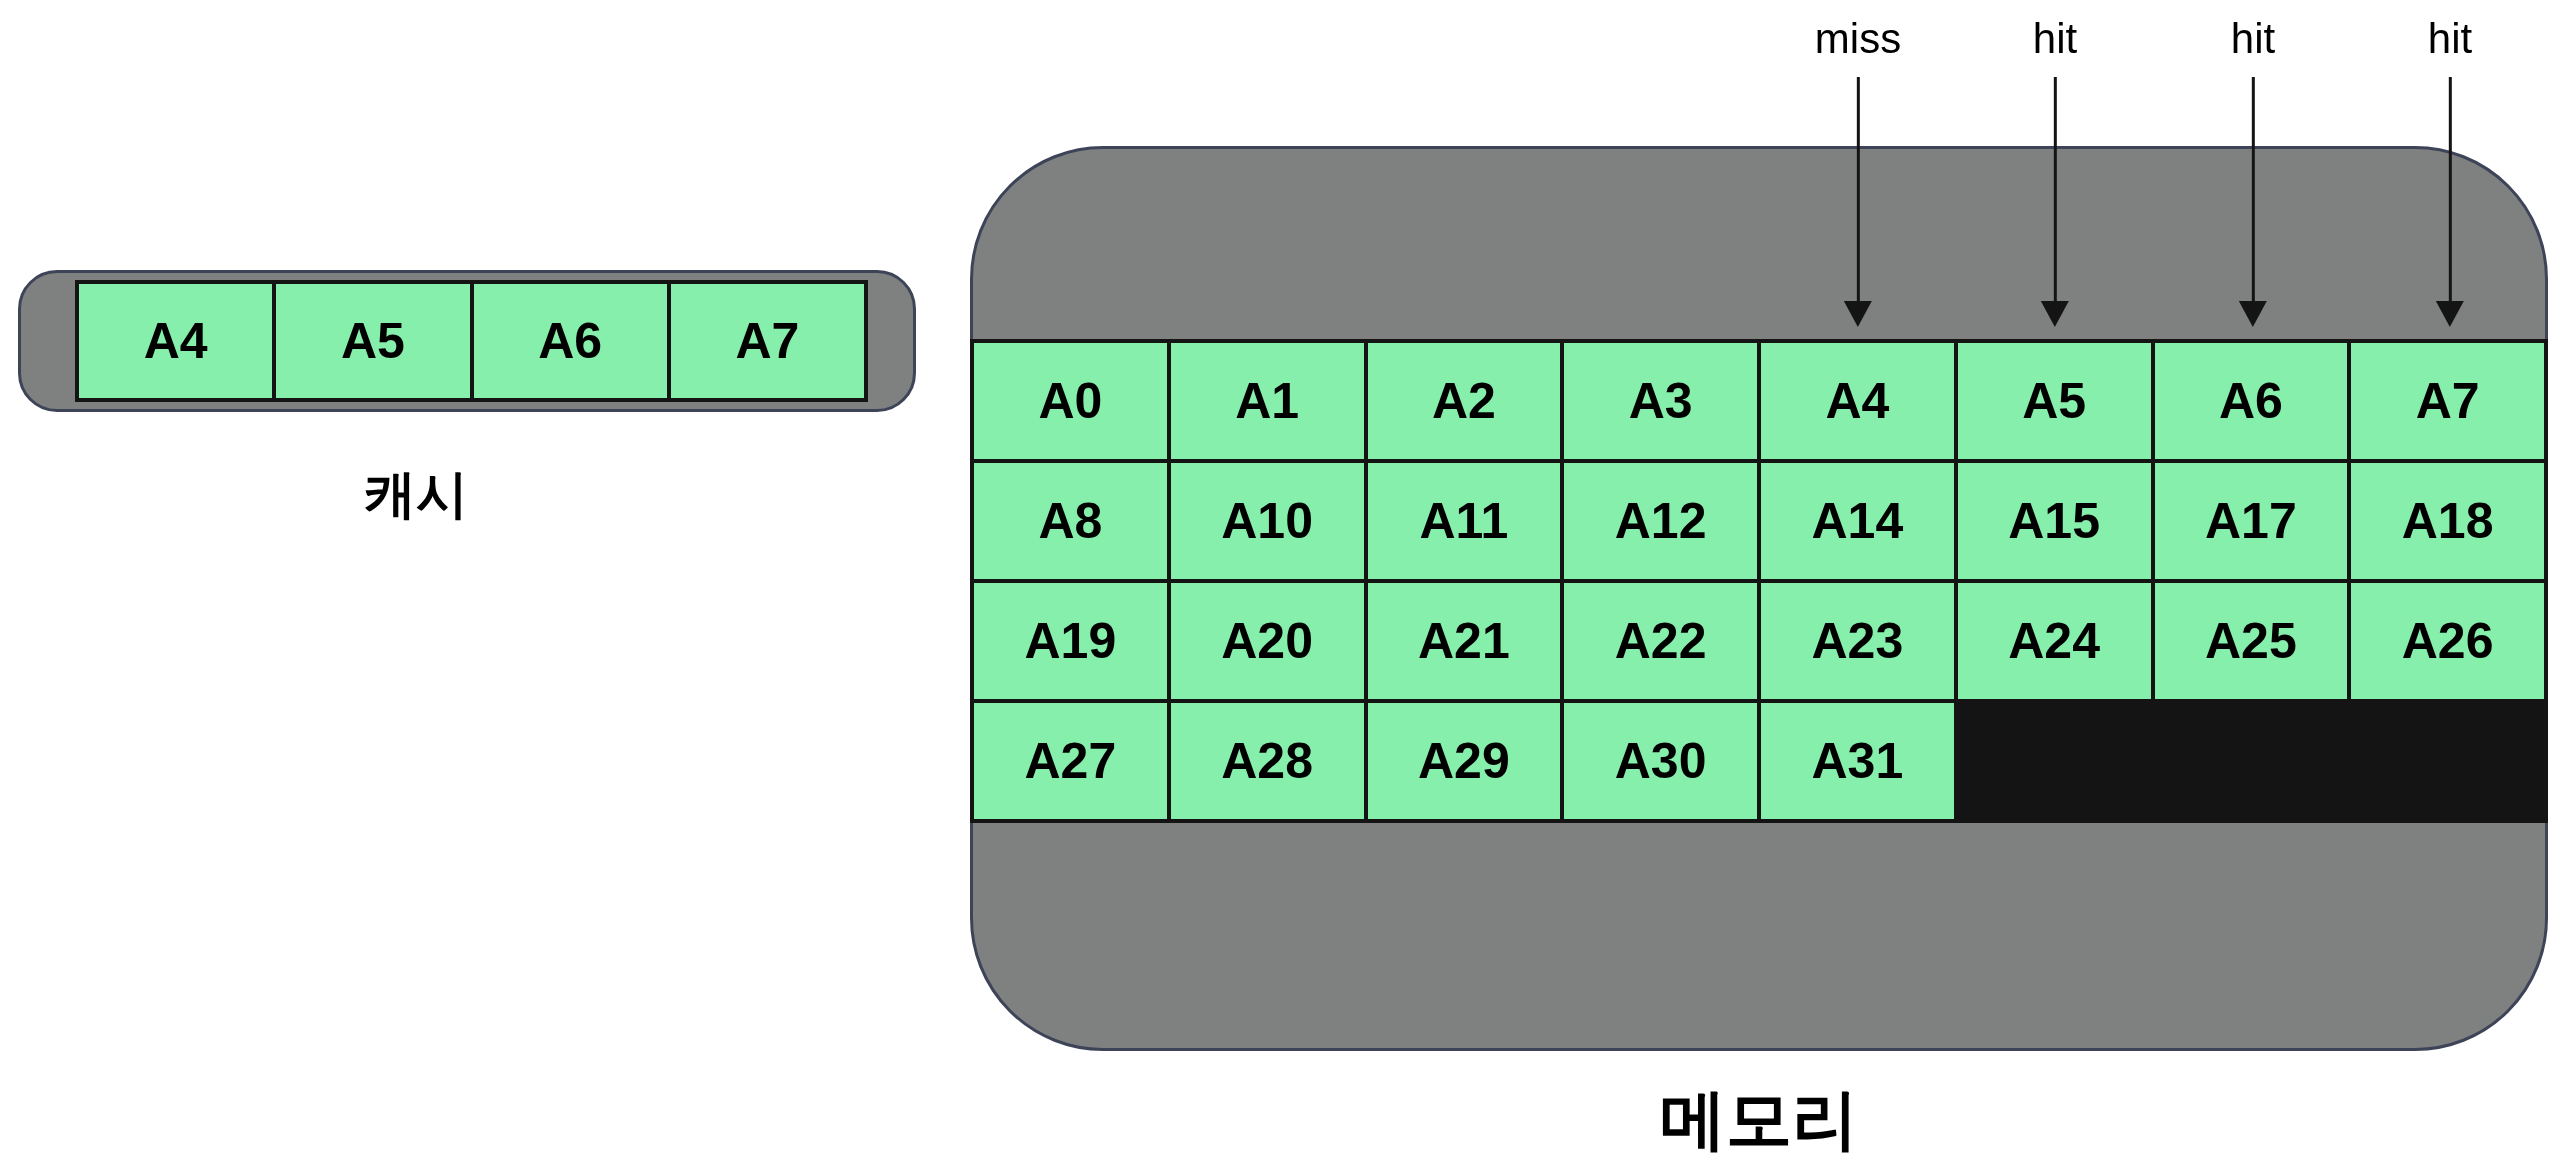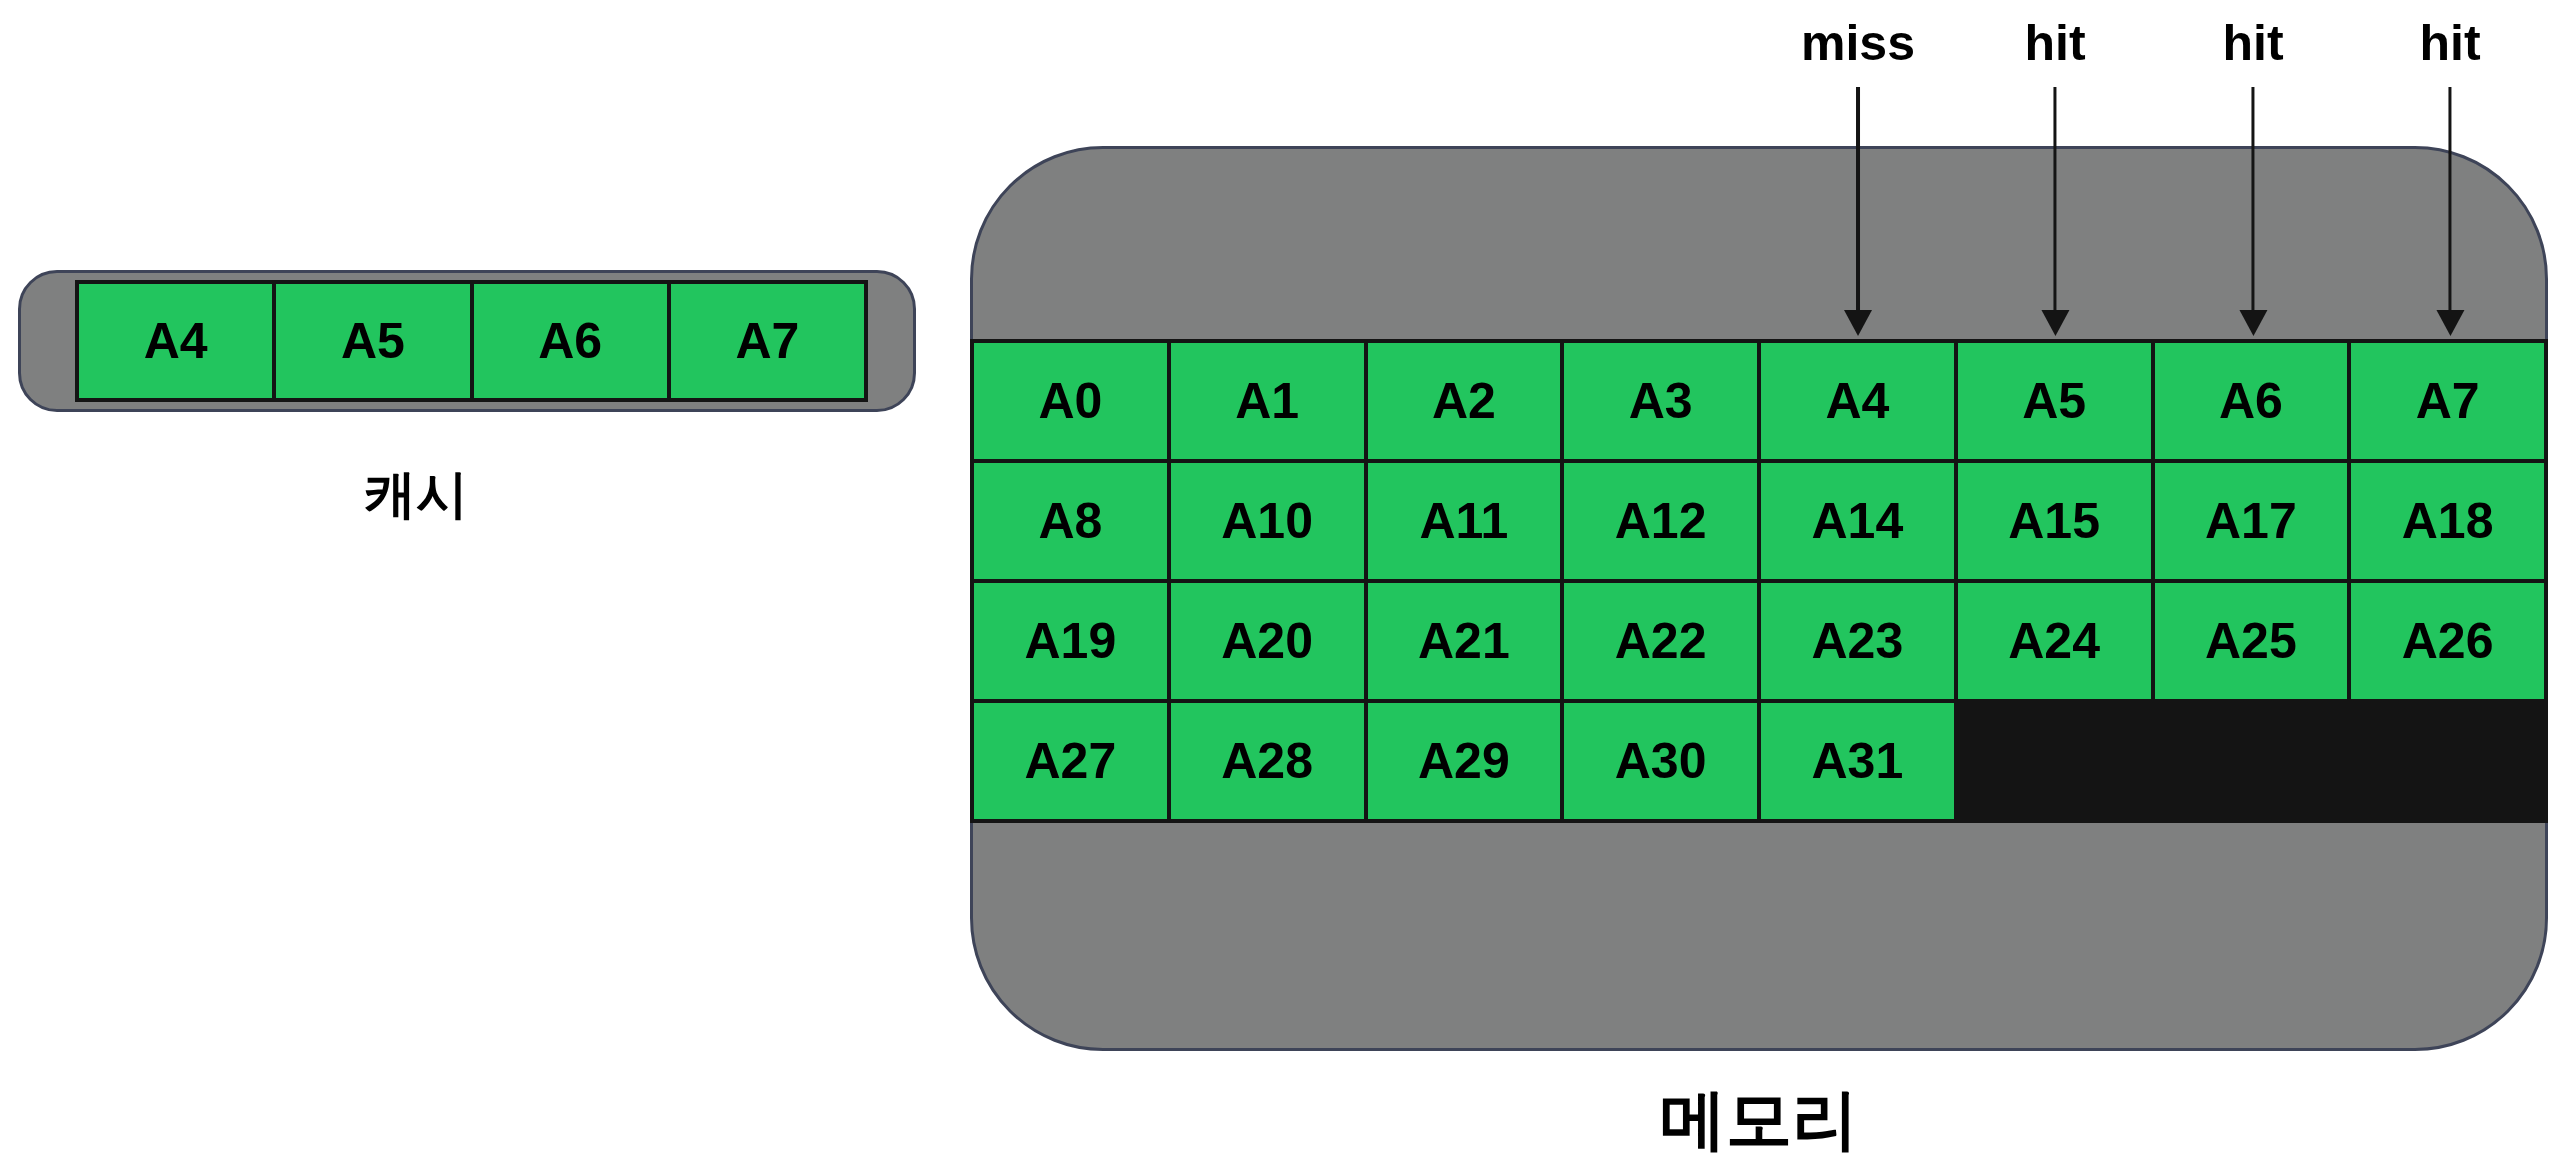--- a/index.html
+++ b/index.html
@@ -28,21 +28,21 @@
     left: 75px; top: 280px;
     width: 793px; height: 122px;
     box-sizing: border-box;
     background: #141414;
     padding: 4px;
     display: grid;
     grid-template-columns: repeat(4, 1fr);
     gap: 4px;
   }
   .cell {
-    background: #22c55e;
+    background: #86efac;
     display: flex;
     align-items: center;
     justify-content: center;
     font-size: 50px;
     font-weight: 600;
     line-height: 1;
   }
   .cache-label {
     position: absolute;
     left: 416px; top: 460px;
@@ -87,22 +87,22 @@
   
   .annotation {
     position: absolute;
     top: 14.5px;
     transform: translateX(-50%);
     display: flex;
     flex-direction: column;
     align-items: center;
   }
   .ann-label {
-    font-size: 50px;
-    font-weight: 700;
+    font-size: 42px;
+    font-weight: 400;
     line-height: 1.15;
     white-space: nowrap;
   }
   .arrow { display: flex; flex-direction: column; align-items: center; margin-top: 14.5px; }
   .arrow-line { width: 3.2px; height: 225px; background: #141414; }
   .arrow-head {
     width: 0; height: 0;
     margin-top: -1.6px;
     border-left: 14.5px solid transparent;
     border-right: 14.5px solid transparent;

